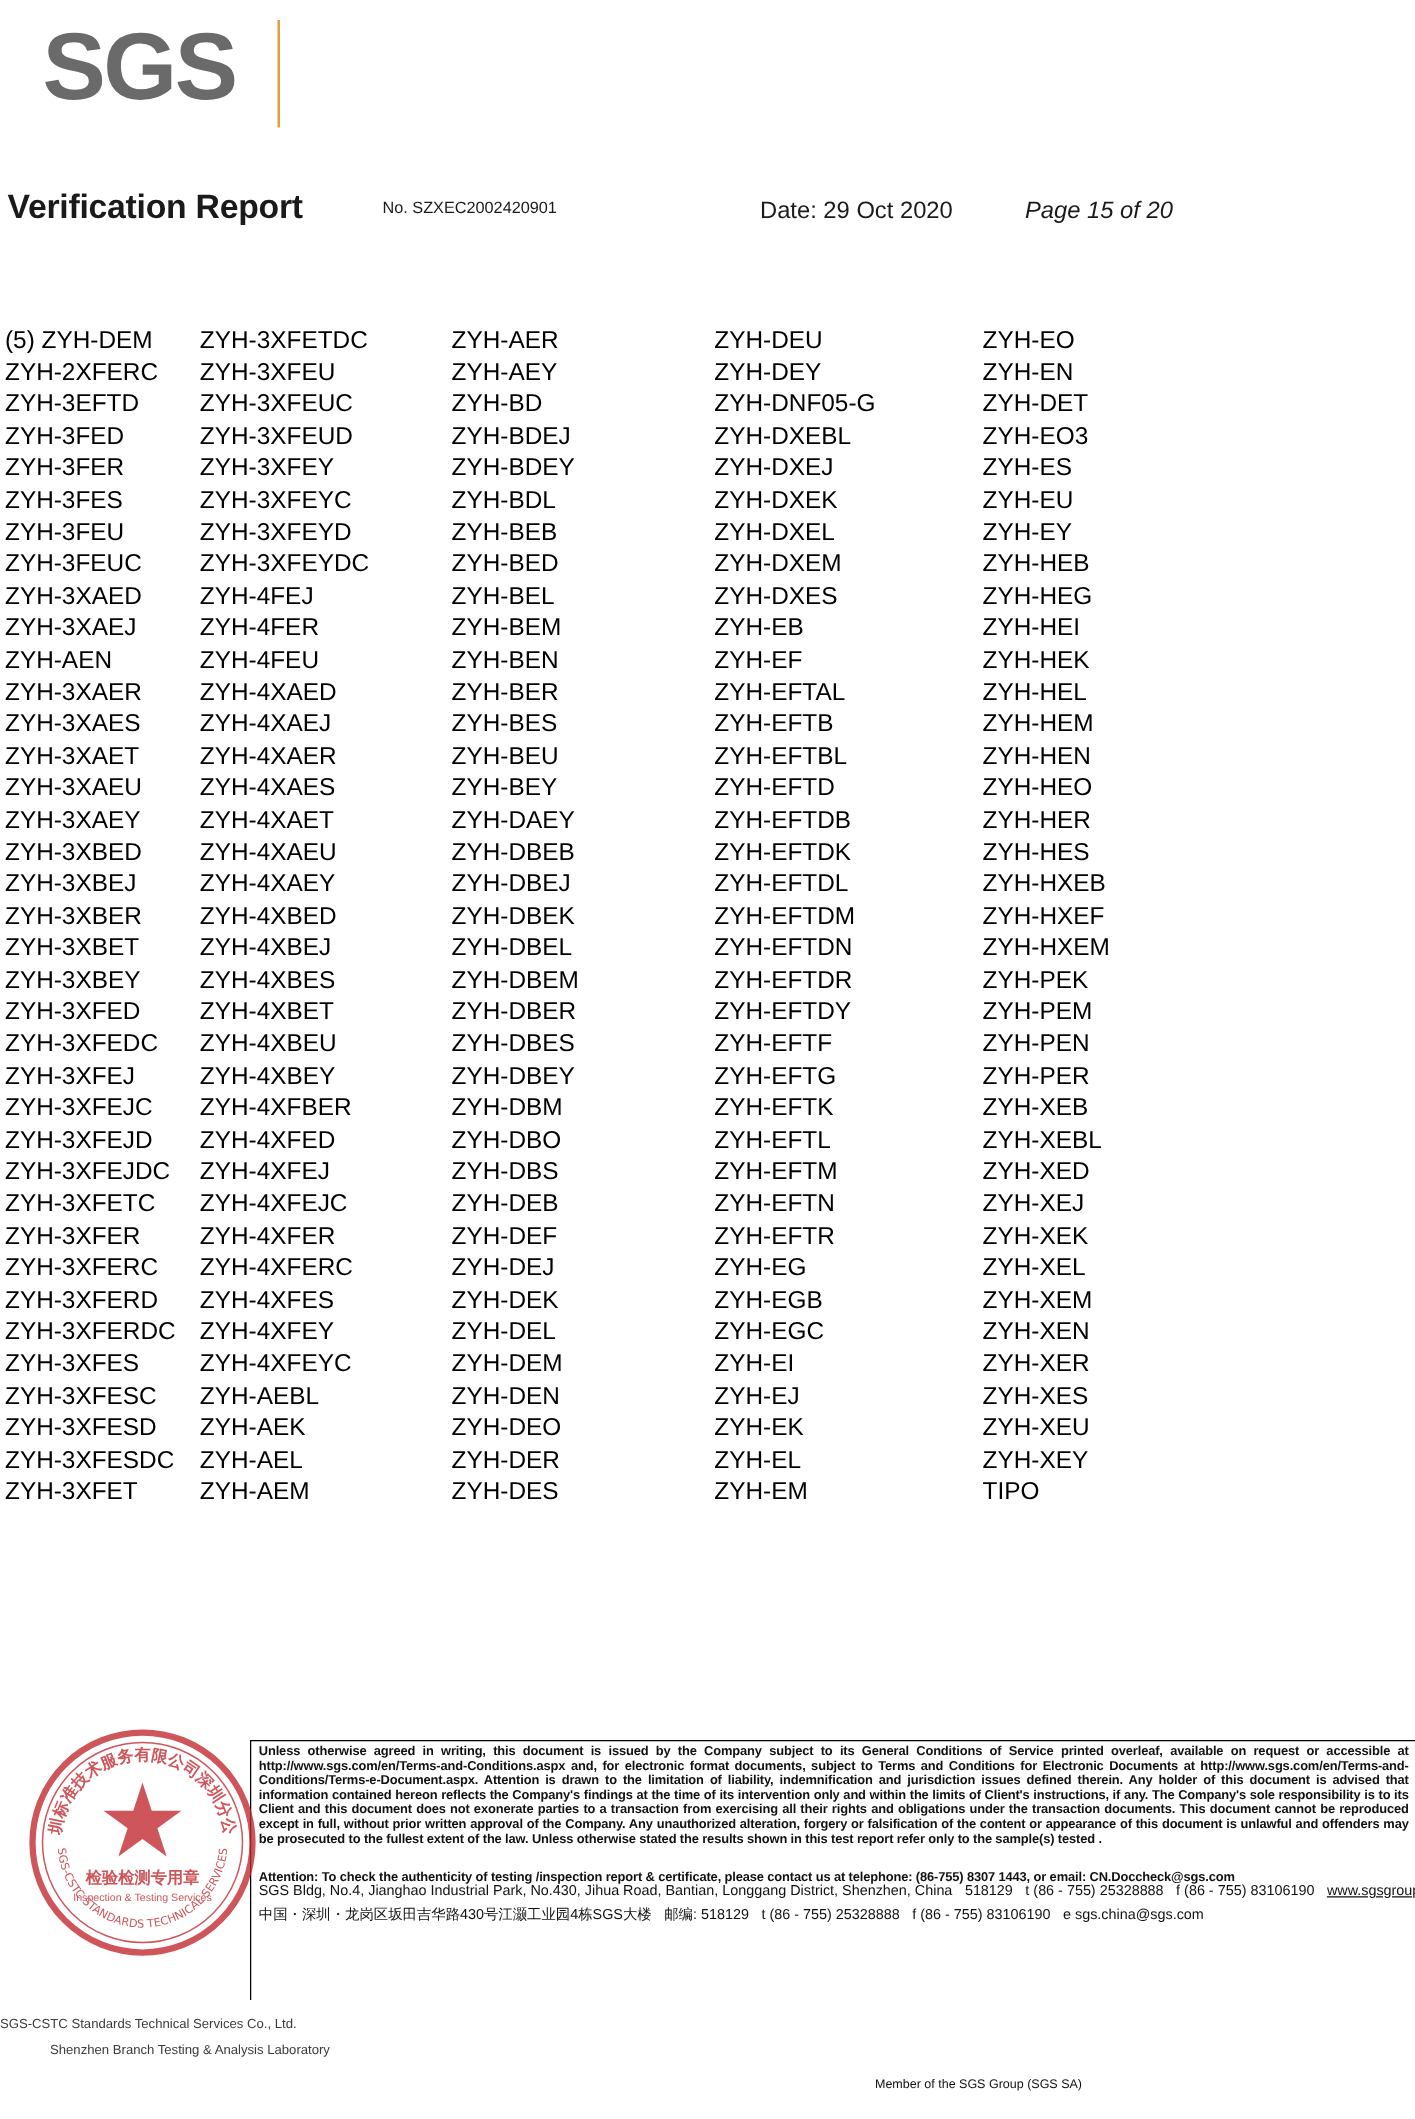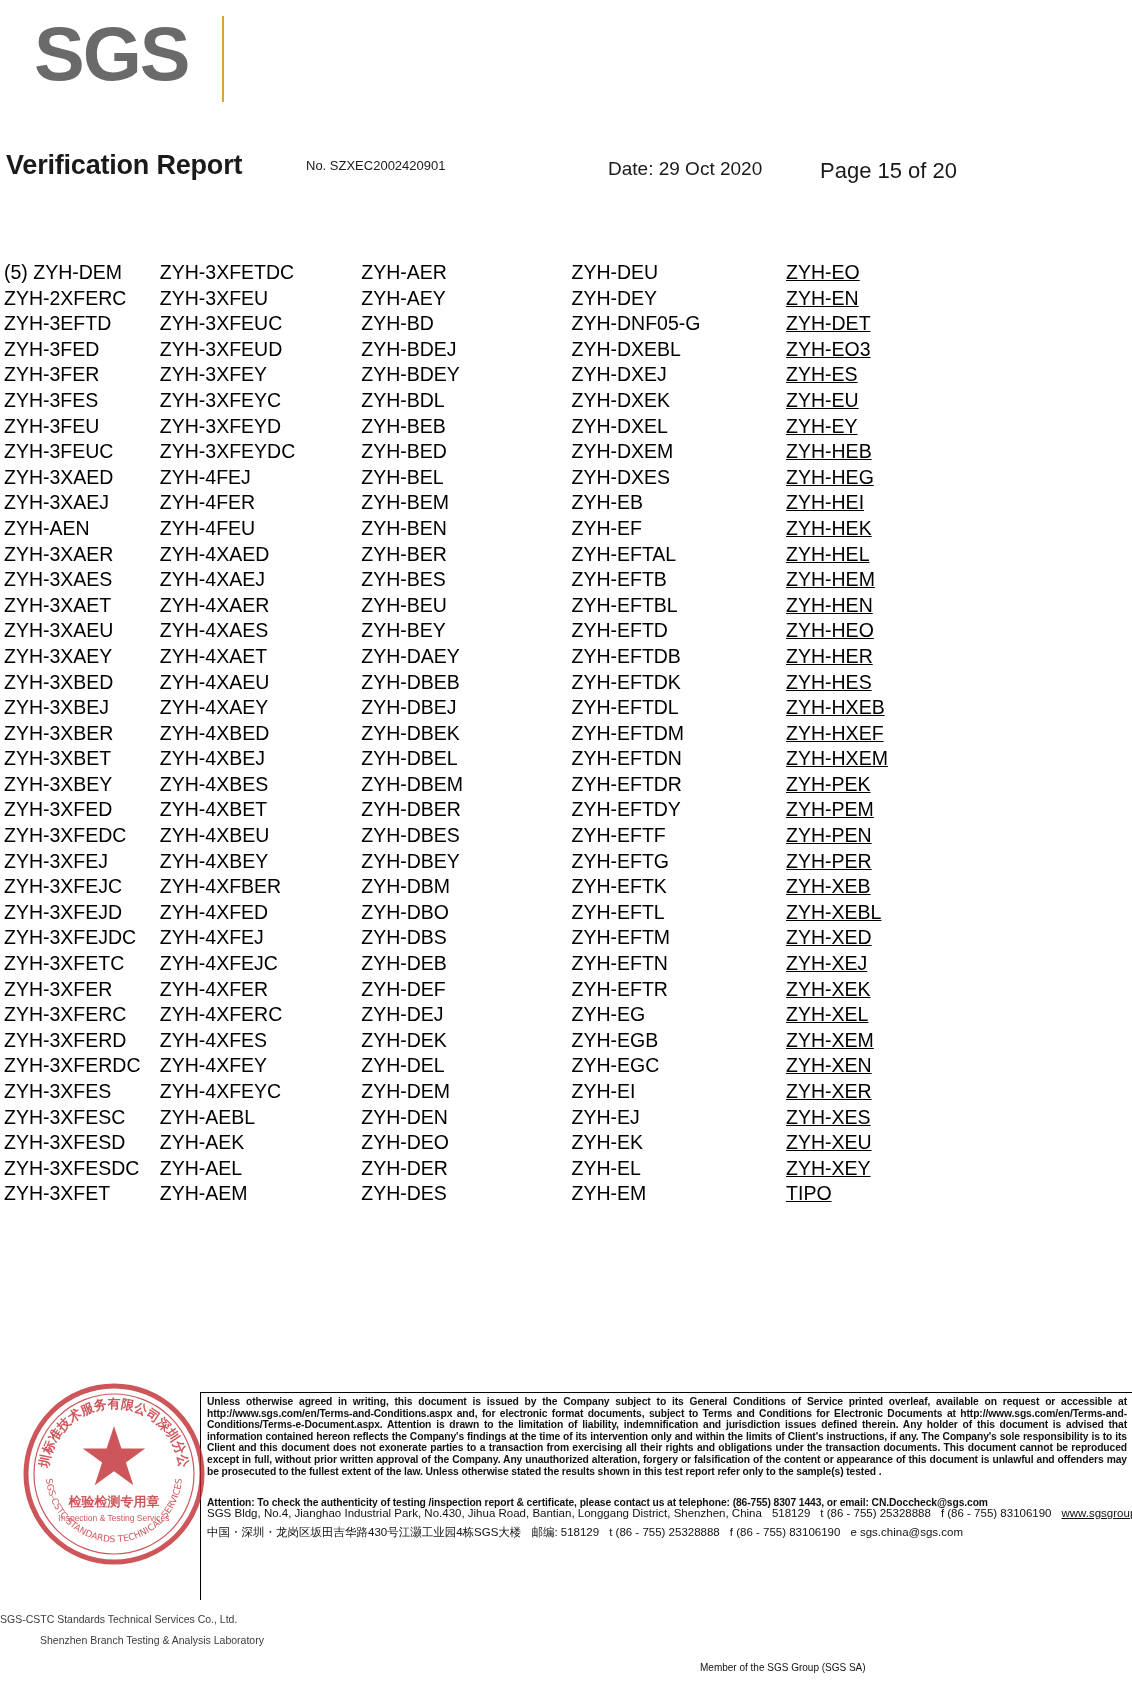--- a/index.html
+++ b/index.html
@@ -71,22 +71,23 @@
     position: absolute;
     left: 608px;
     top: 8px;
     font-size: 19px;
     color: #1a1a1a;
   }
   .report-page {
     position: absolute;
     left: 820px;
     top: 8px;
-    font-size: 22px;
+    font-size: 19px;
     color: #1a1a1a;
+    font-style: italic;
   }
 
   
   .model-table {
     position: absolute;
     left: 4px;
     top: 212px;
     width: 1000px;
     border-collapse: collapse;
     margin-top: 48px;
@@ -97,21 +98,21 @@
     height: 25.6px;
     padding: 0;
     white-space: nowrap;
     vertical-align: top;
     color: #000;
   }
   .model-table td.c0 { width: 140px; padding-left: 0px; }
   .model-table td.c1 { width: 178px; padding-left: 4px; }
   .model-table td.c2 { width: 184px; padding-left: 8px; }
   .model-table td.c3 { width: 186px; padding-left: 10px; }
-  .model-table td.c4 { width: 200px; padding-left: 12px; text-decoration: underline; }
+  .model-table td.c4 { width: 200px; padding-left: 12px; }
 
   
   .footer {
     position: absolute;
     left: 0;
     top: 1392px;
     width: 1132px;
     height: 303px;
   }
   .footer-rule {

